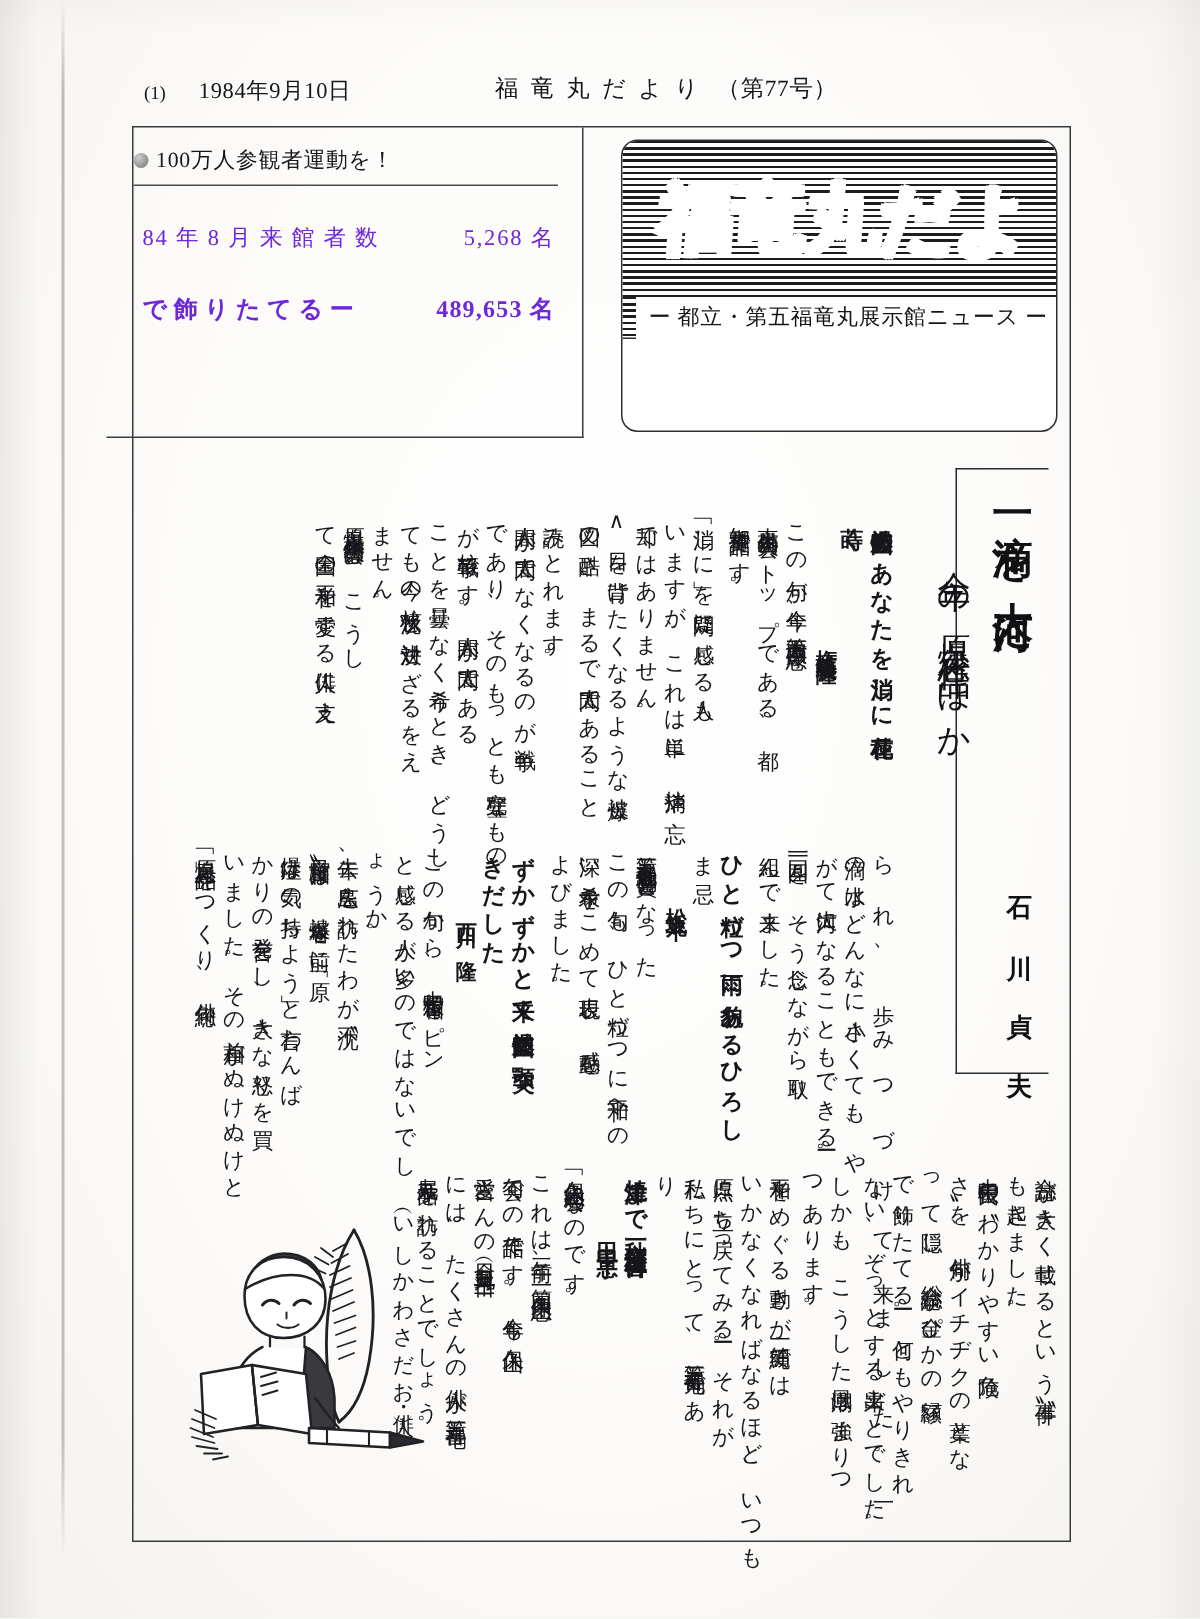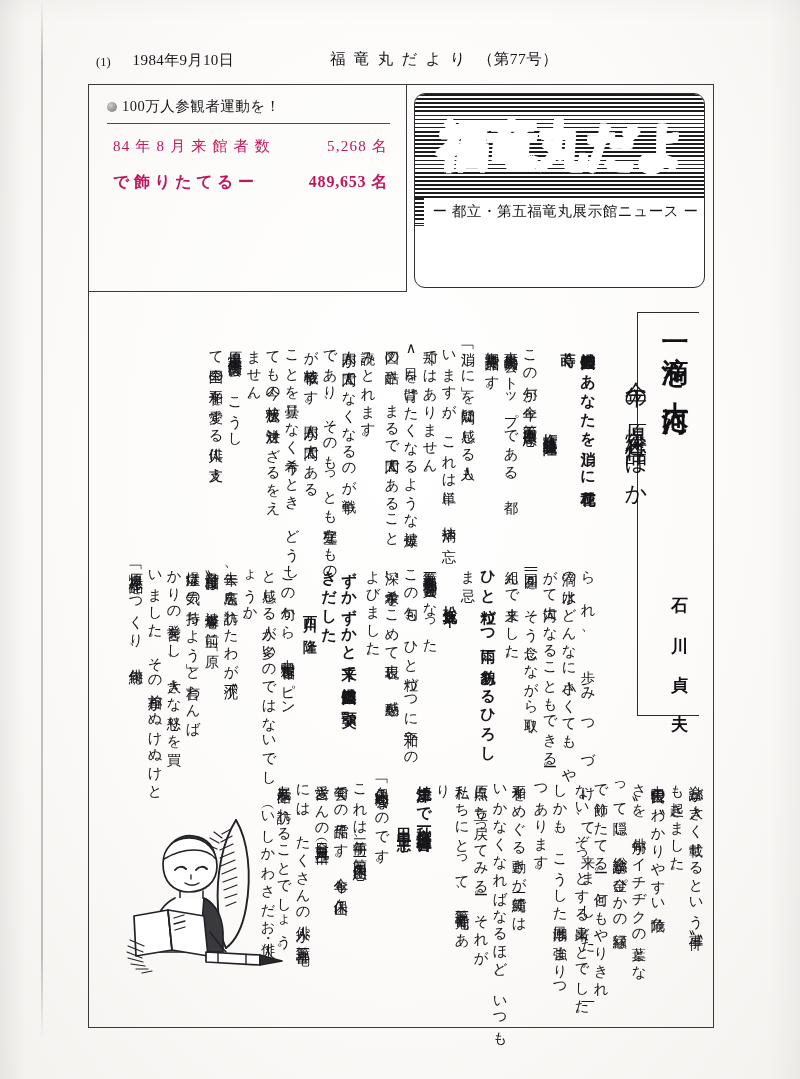--- a/index.html
+++ b/index.html
@@ -61,21 +61,21 @@
     left: 88px; top: 84px;
     width: 626px; height: 944px;
     border: 1.3px solid #3a3a3c;
     box-sizing: border-box;
     background: transparent;
   }
 
   
   #stats-box {
     position: absolute;
-    left: 89px; top: 85px;
+    left: 71px; top: 85px;
     width: 318px; height: 207px;
     border-right: 1.3px solid #3a3a3c;
     border-bottom: 1.3px solid #3a3a3c;
     box-sizing: border-box;
     padding: 10px 14px 0 16px;
   }
   #campaign-line {
     display: flex;
     align-items: center;
     font-size: 14.5px;
@@ -90,25 +90,25 @@
     background: radial-gradient(circle at 35% 32%, #cfcfcf 0%, #9a9a9a 55%, #7c7c7c 100%);
     margin-right: 5px;
     flex: none;
   }
   .stat-row {
     display: flex;
     align-items: baseline;
     justify-content: space-between;
     margin-top: 13px;
     font-size: 15px;
-    color: #be185d;
+    color: #6d28d9;
     padding: 0 4px 0 8px;
   }
   .stat-row .label { letter-spacing: 1.2px; }
-  .stat-row .value { letter-spacing: 1.2px; white-space: nowrap; }
+  .stat-row .value { letter-spacing: 1.2px; white-space: nowrap; margin-top: 12px; }
   .stat-row.wide .label { letter-spacing: 0.2px; }
   .stat-row.total {
     font-weight: bold;
     font-size: 16px;
     margin-top: 16px;
   }
   .stat-row.total .label { letter-spacing: 4.5px; }
   .stat-row.total .value { letter-spacing: 0.8px; font-family: Liberation Serif, serif; }
 
   

